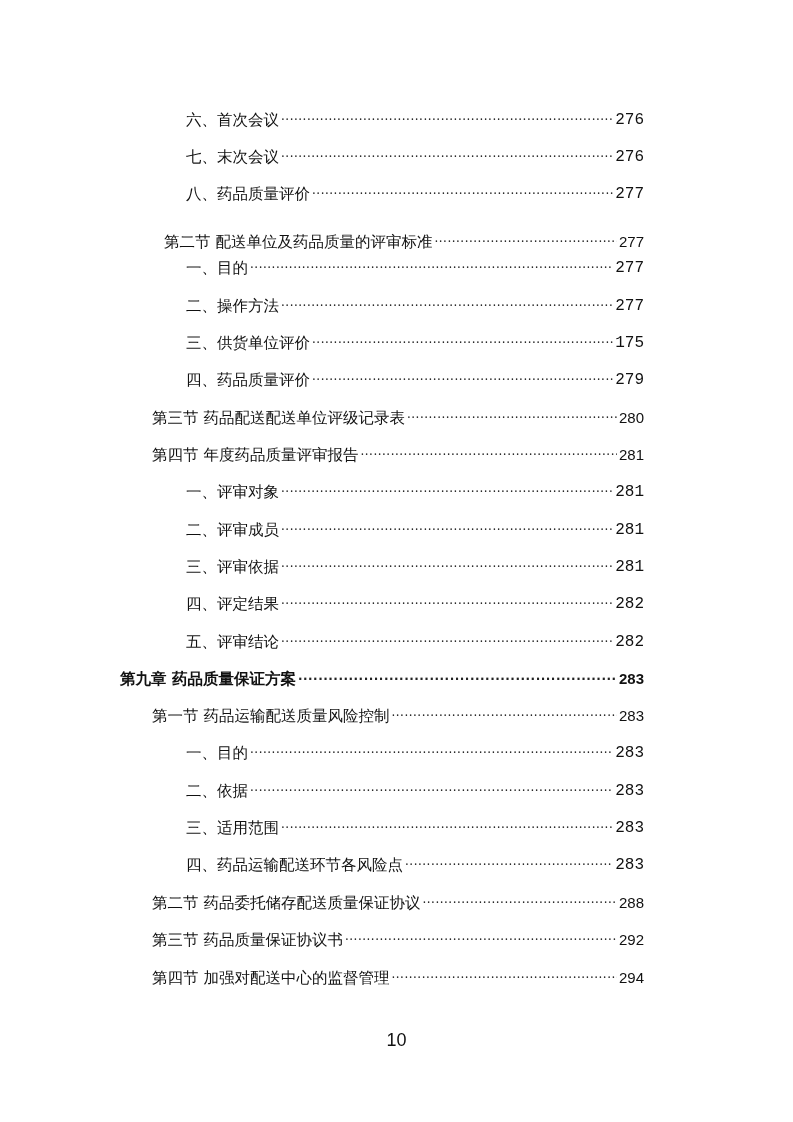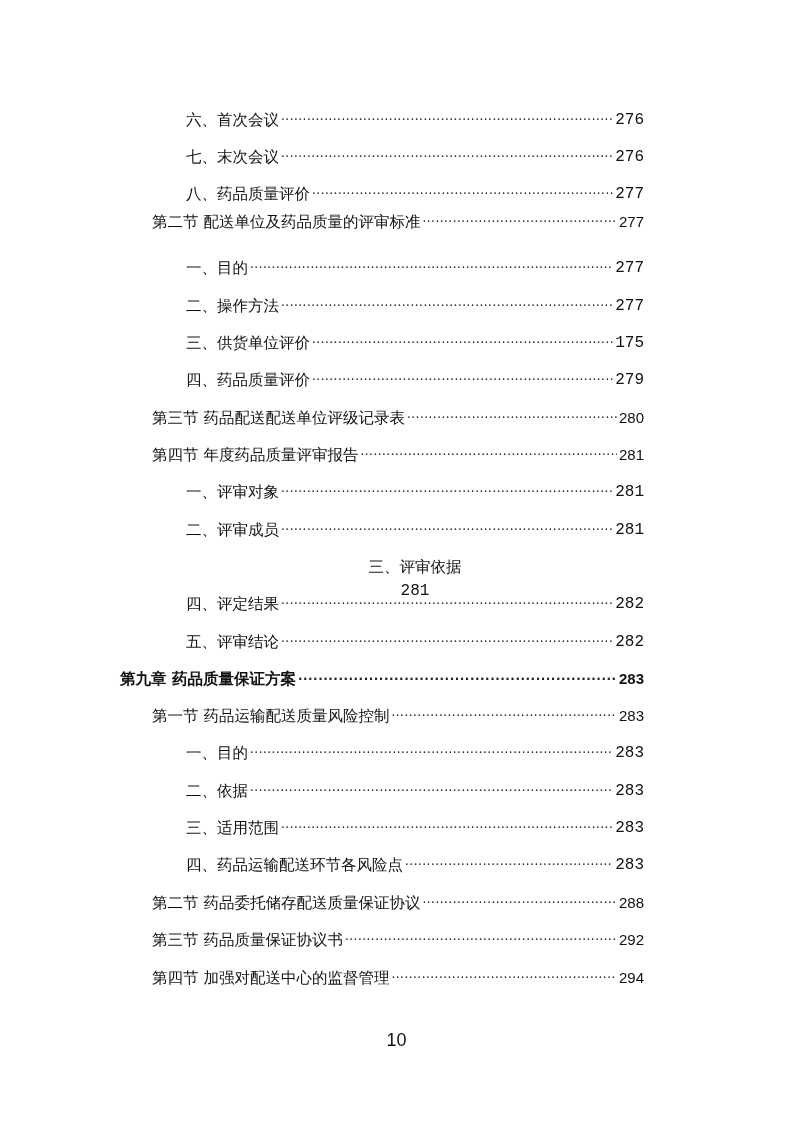--- a/index.html
+++ b/index.html
@@ -17,21 +17,21 @@
   }
   .toc {
     position: absolute;
     left: 0;
     top: 0;
     width: 793px;
   }
   .toc-line {
     position: absolute;
     display: flex;
-    align-items: center;
+    align-items: flex-end;
     height: 24px;
     line-height: 24px;
     font-size: 15.5px;
     right: 149px; 
   }
   .toc-line.level-item { left: 186px; }
   .toc-line.level-section { left: 152px; }
   .toc-line.level-chapter { left: 120px; font-weight: bold; font-family: "DejaVu Sans", "Liberation Sans", sans-serif; }
   .toc-title {
     white-space: nowrap;
@@ -83,21 +83,21 @@
     <div class="toc-line level-item" style="top: 145px;">
       <span class="toc-title">七、末次会议</span>
       <span class="toc-leader"></span>
       <span class="toc-page">276</span>
     </div>
     <div class="toc-line level-item" style="top: 182px;">
       <span class="toc-title">八、药品质量评价</span>
       <span class="toc-leader"></span>
       <span class="toc-page">277</span>
     </div>
-    <div class="toc-line level-section" style="top: 210px;">
+    <div class="toc-line level-section" style="top: 230px; margin-left: 12px;">
       <span class="toc-title">第二节  配送单位及药品质量的评审标准</span>
       <span class="toc-leader"></span>
       <span class="toc-page">277</span>
     </div>
     <div class="toc-line level-item" style="top: 256px;">
       <span class="toc-title">一、目的</span>
       <span class="toc-leader"></span>
       <span class="toc-page">277</span>
     </div>
     <div class="toc-line level-item" style="top: 294px;">
@@ -128,21 +128,21 @@
     <div class="toc-line level-item" style="top: 480px;">
       <span class="toc-title">一、评审对象</span>
       <span class="toc-leader"></span>
       <span class="toc-page">281</span>
     </div>
     <div class="toc-line level-item" style="top: 518px;">
       <span class="toc-title">二、评审成员</span>
       <span class="toc-leader"></span>
       <span class="toc-page">281</span>
     </div>
-    <div class="toc-line level-item" style="top: 555px; flex-direction: column;">
+    <div class="toc-line level-item" style="top: 555px;">
       <span class="toc-title">三、评审依据</span>
       <span class="toc-leader"></span>
       <span class="toc-page">281</span>
     </div>
     <div class="toc-line level-item" style="top: 592px;">
       <span class="toc-title">四、评定结果</span>
       <span class="toc-leader"></span>
       <span class="toc-page">282</span>
     </div>
     <div class="toc-line level-item" style="top: 630px;">

